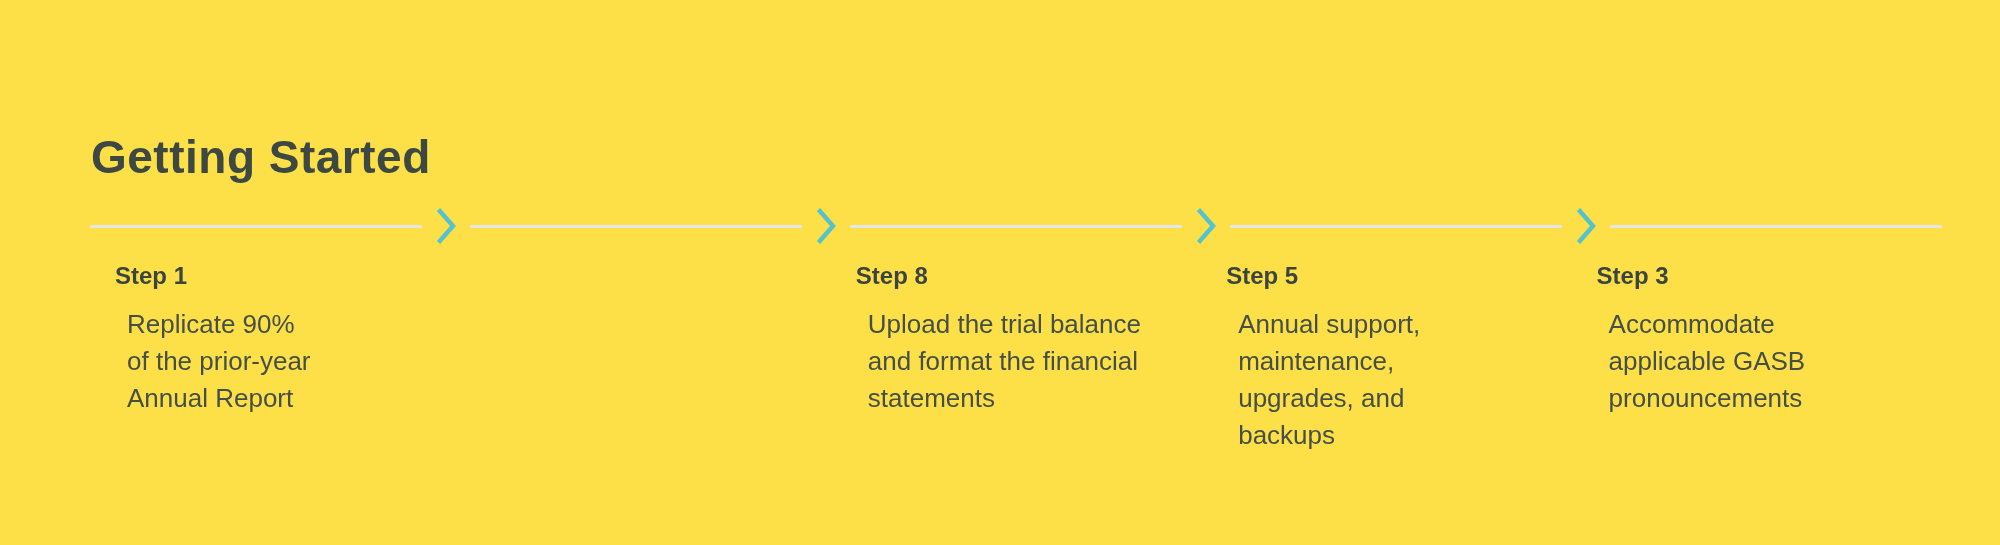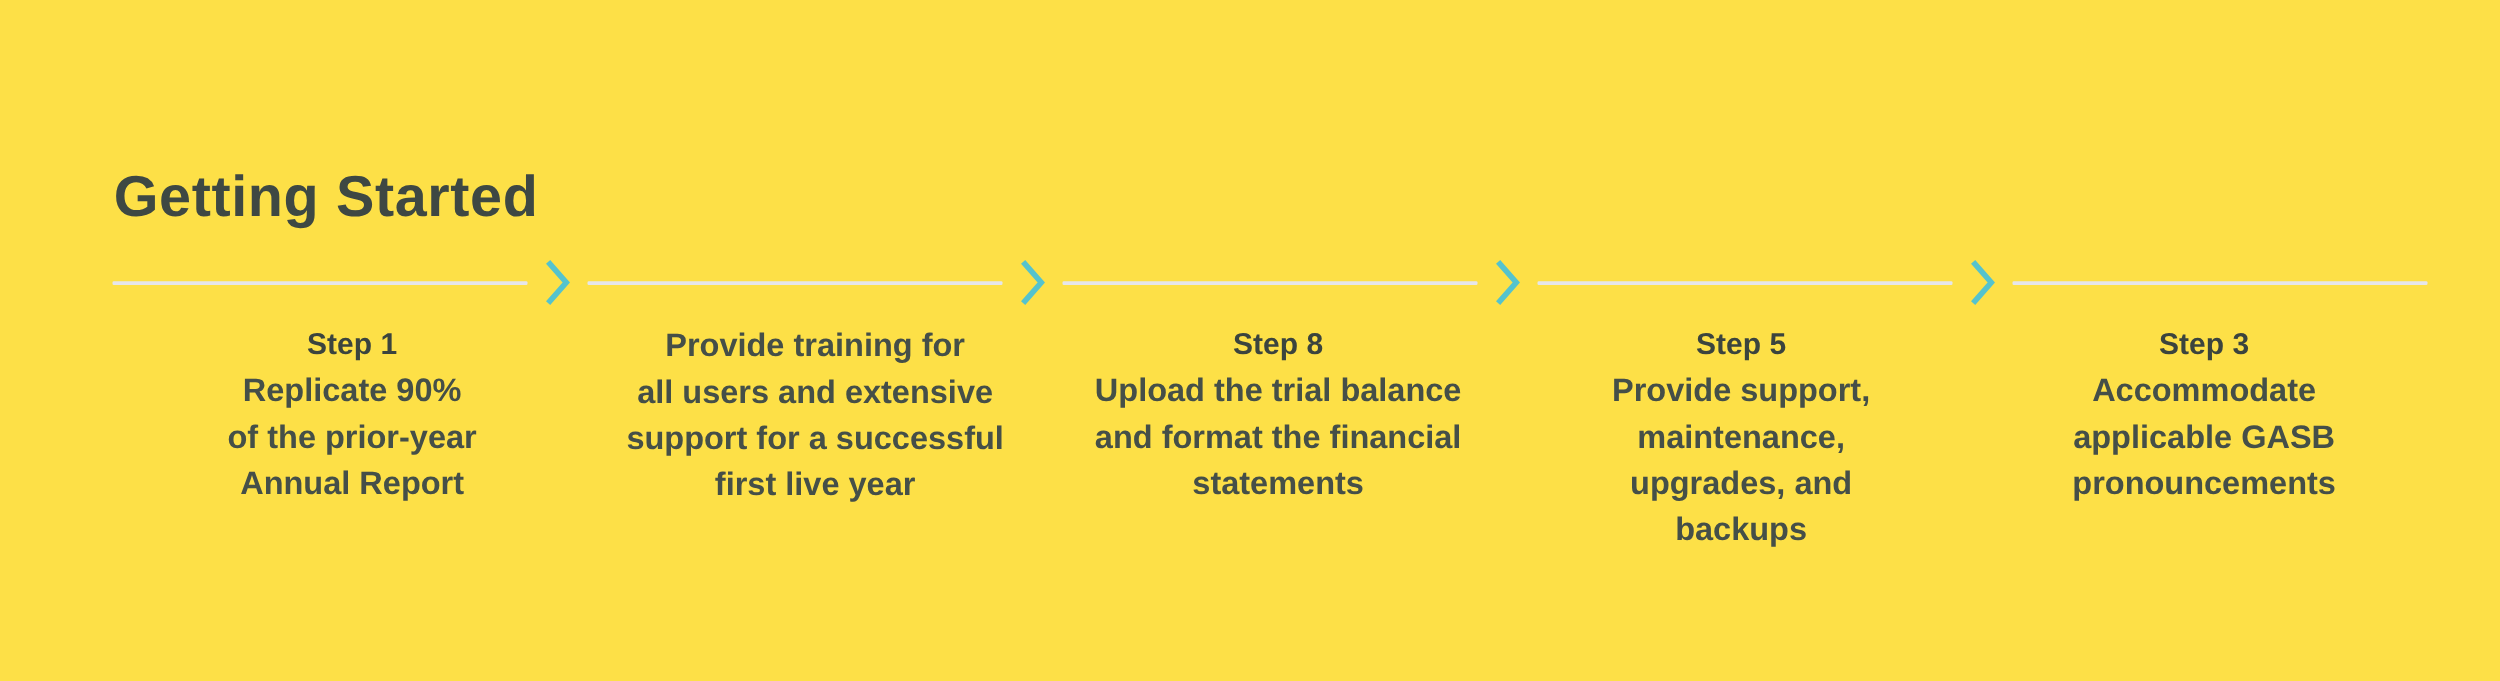--- a/index.html
+++ b/index.html
@@ -56,35 +56,34 @@
     position: absolute;
     top: 258px;
     left: 90px;
     right: 90px;
     display: grid;
     grid-template-columns: repeat(5, 1fr);
   }
   .step-cell {
     padding-left: 25px;
     padding-right: 12px;
-    text-align: center;
   }
   .step-label {
     font-size: 24px;
     line-height: 36px;
     font-weight: bold;
     color: #3b443e;
     margin: 0;
   }
   .step-desc {
     font-size: 26px;
     line-height: 37px;
-    font-weight: bold;
+    font-weight: normal;
     color: #454f48;
-    margin: 0;
+    margin: 12px;
     white-space: pre-line;
   }
 </style>
 </head>
 <body>
 
 <div class="canvas">
 
   <h1 class="page-title">Getting Started</h1>
 
@@ -119,36 +118,32 @@
   <div class="steps">
 
     <div class="step-cell">
       <p class="step-label">Step 1</p>
       <p class="step-desc">Replicate 90%
 of the prior-year
 Annual Report</p>
     </div>
 
     <div class="step-cell">
-      <p class="step-desc">Provide training for
-all users and extensive
-support for a successful
-first live year</p>
     </div>
 
     <div class="step-cell">
       <p class="step-label">Step 8</p>
       <p class="step-desc">Upload the trial balance
 and format the financial
 statements</p>
     </div>
 
     <div class="step-cell">
       <p class="step-label">Step 5</p>
-      <p class="step-desc">Provide support,
+      <p class="step-desc">Annual support,
 maintenance,
 upgrades, and
 backups</p>
     </div>
 
     <div class="step-cell">
       <p class="step-label">Step 3</p>
       <p class="step-desc">Accommodate
 applicable GASB
 pronouncements</p>

